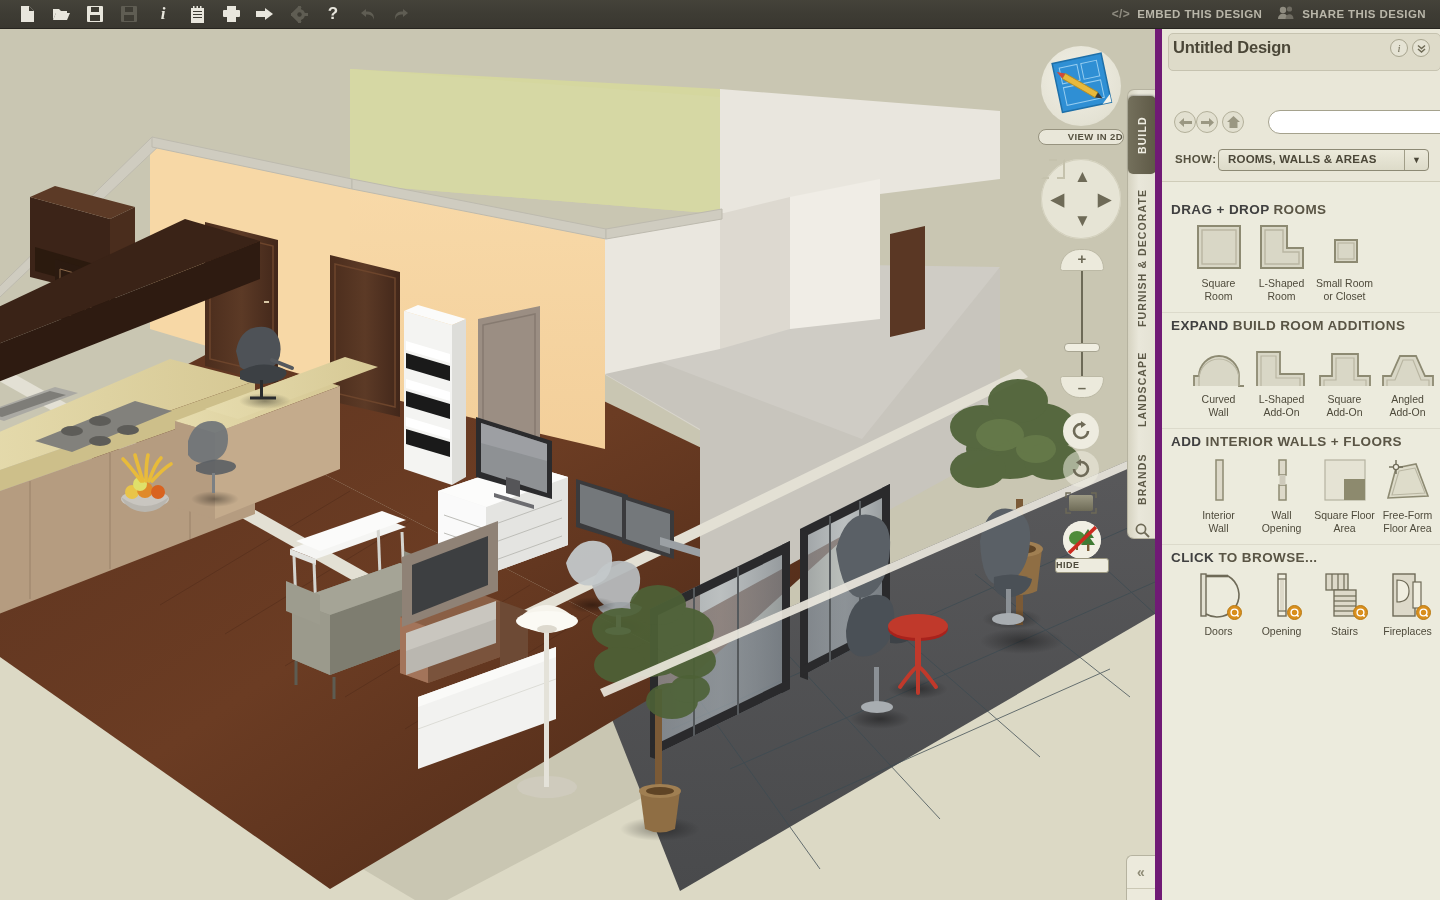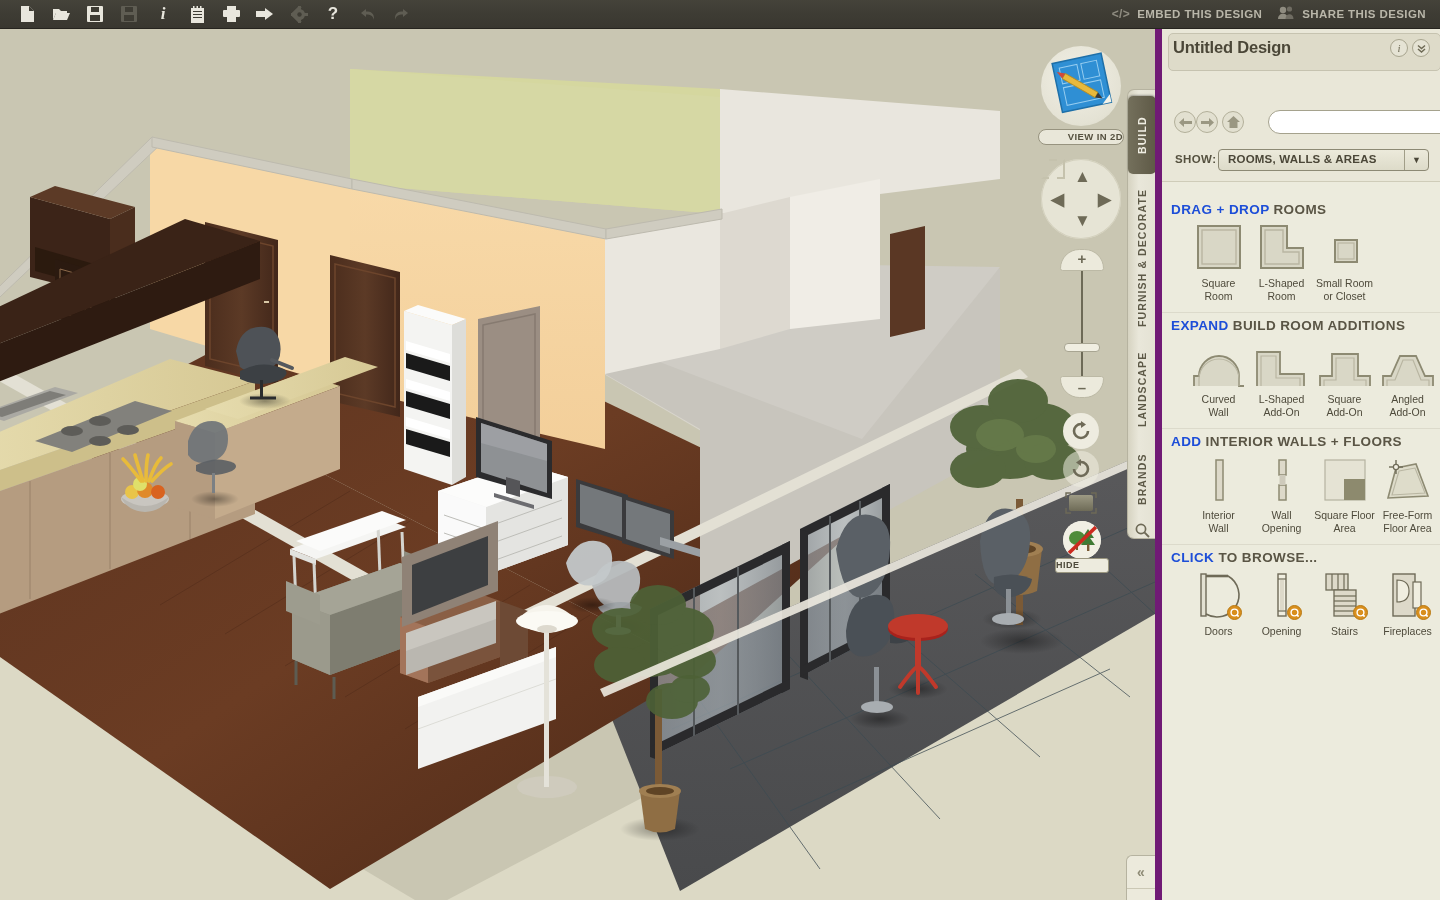--- a/index.html
+++ b/index.html
@@ -225,21 +225,21 @@
   #rp-body {
     position: absolute; left: 0; top: 152px; width: 285px; height: 719px;
     background: #ecebdd; border-top: 1px solid #cfccb9;
   }
   .sec { position: absolute; left: 0; width: 285px; }
   .sec-title {
     position: absolute; left: 9px; top: 0;
     font-size: 13.5px; font-weight: bold; letter-spacing: .4px;
     color: #5a5545; white-space: nowrap;
   }
-  .sec-title .hl { color: #1d4ed8; }
+  .sec-title .hl { color: #404040; }
   .grid { position: absolute; left: 16px; top: 22px; width: 285px; display: flex; }
   .cell {
     width: 63px; display: flex; flex-direction: column; align-items: center;
     cursor: pointer;
   }
   .cell .art { height: 48px; display: flex; align-items: flex-end; justify-content: center; position: relative;}
   .cell .lbl {
     margin-top: 5px; font-size: 10.5px; color: #4e4a3b; text-align: center;
     line-height: 12.5px;
   }

